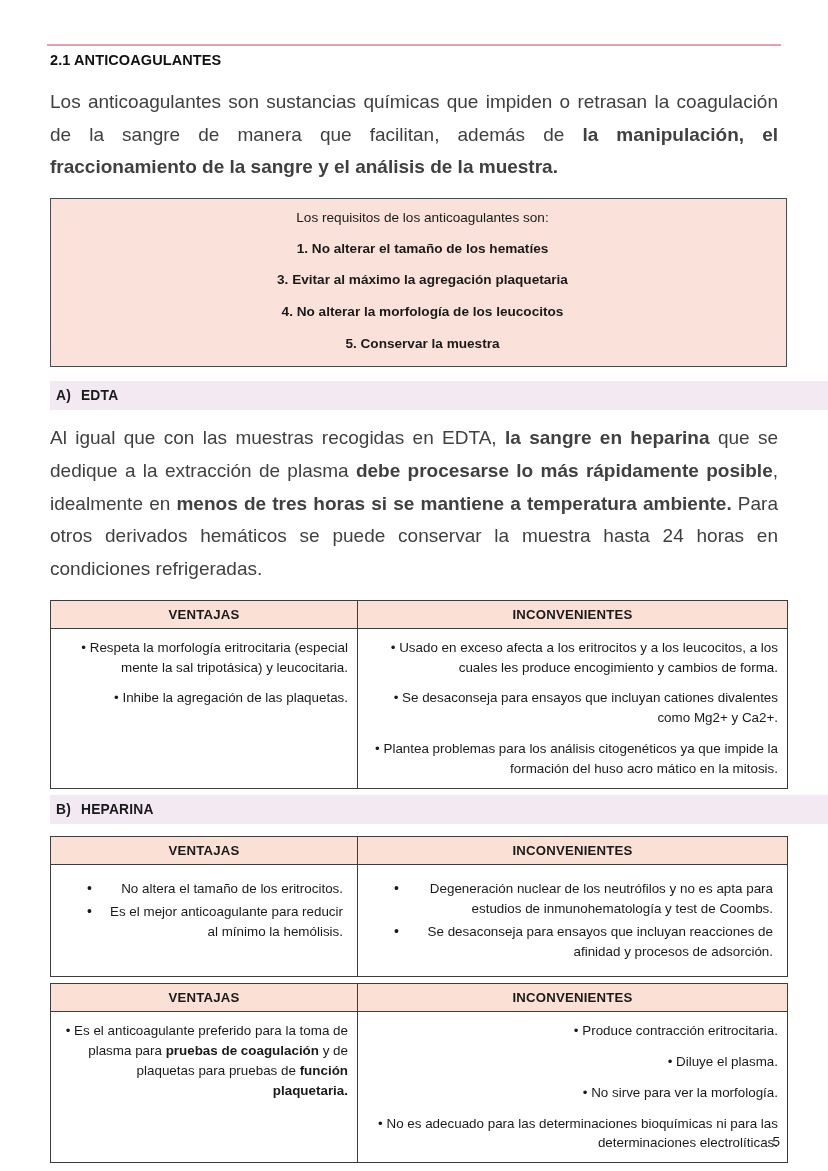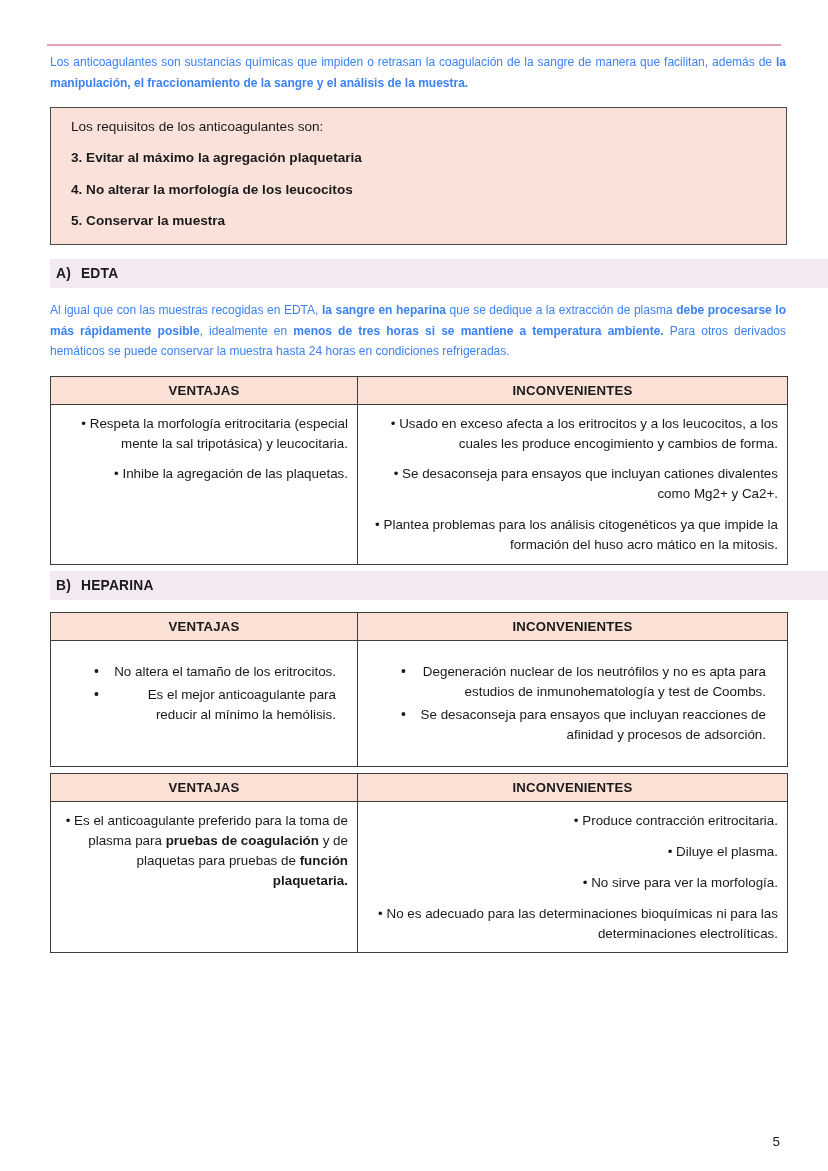--- a/index.html
+++ b/index.html
@@ -39,35 +39,36 @@
 
   h1.section-title {
     font-size: 14.5px;
     font-weight: bold;
     margin: 0 0 18px 0;
     letter-spacing: 0.1px;
     color: #111;
   }
 
   p.body-text {
-    font-size: 12px;
+    font-size: 19px;
     line-height: 1.72;
-    margin: 0 0 14px 0;
+    margin: 0 8px 14px 0;
     text-align: justify;
-    color: #3b82f6;
+    color: #404040;
   }
   p.body-text b { font-weight: bold; }
 
   .pink-box {
     background: #fae1d9;
     border: 1.3px solid #4a4a4a;
     box-sizing: border-box;
     padding: 10px 12px 12px 20px;
     margin: 4px 0 14px 0;
     width: 737px;
+    text-align: center;
   }
   .pink-box .intro {
     font-size: 13.6px;
     margin: 0 0 13px 0;
     line-height: 1.3;
   }
   .pink-box .req {
     font-size: 13.6px;
     font-weight: bold;
     margin: 0 0 14px 0;
@@ -118,21 +119,21 @@
   table.vi col.c2 { width: 430px; }
 
   .bul {
     margin: 0 0 11px 0;
     text-indent: 0;
   }
   .bul:last-child { margin-bottom: 0; }
   .bul b { font-weight: bold; }
 
   ul.dot {
-    margin: 12px;
+    margin: 5px;
     padding: 0 0 0 22px;
     list-style: none;
   }
   ul.dot li {
     position: relative;
     margin: 0 0 3px 0;
     padding-left: 16px;
     line-height: 1.5;
   }
   ul.dot li:last-child { margin-bottom: 0; }
@@ -154,25 +155,27 @@
 </style>
 </head>
 <body>
 
 <div class="page">
 
   <div class="top-rule"></div>
 
   <div class="content">
 
+    <h1 class="section-title">2.1 ANTICOAGULANTES</h1>
 
     <p class="body-text"><span>Los anticoagulantes son sustancias químicas que impiden o retrasan la coagulación de la sangre de manera que facilitan, además de </span><b>la manipulación, el fraccionamiento de la sangre y el análisis de la muestra.</b></p>
 
     <div class="pink-box">
       <p class="intro">Los requisitos de los anticoagulantes son:</p>
+      <p class="req">1. No alterar el tamaño de los hematíes</p>
       <p class="req">3. Evitar al máximo la agregación plaquetaria</p>
       <p class="req">4. No alterar la morfología de los leucocitos</p>
       <p class="req">5. Conservar la muestra</p>
     </div>
 
 
     <div class="sub-band"><span class="lbl">A)</span><span>EDTA</span></div>
 
     <p class="body-text"><span>Al igual que con las muestras recogidas en EDTA, </span><b>la sangre en heparina</b><span> que se dedique a la extracción de plasma </span><b>debe procesarse lo más rápidamente posible</b><span>, idealmente en </span><b>menos de tres horas si se mantiene a temperatura ambiente.</b><span> Para otros derivados hemáticos se puede conservar la muestra hasta 24 horas en condiciones refrigeradas.</span></p>
 

